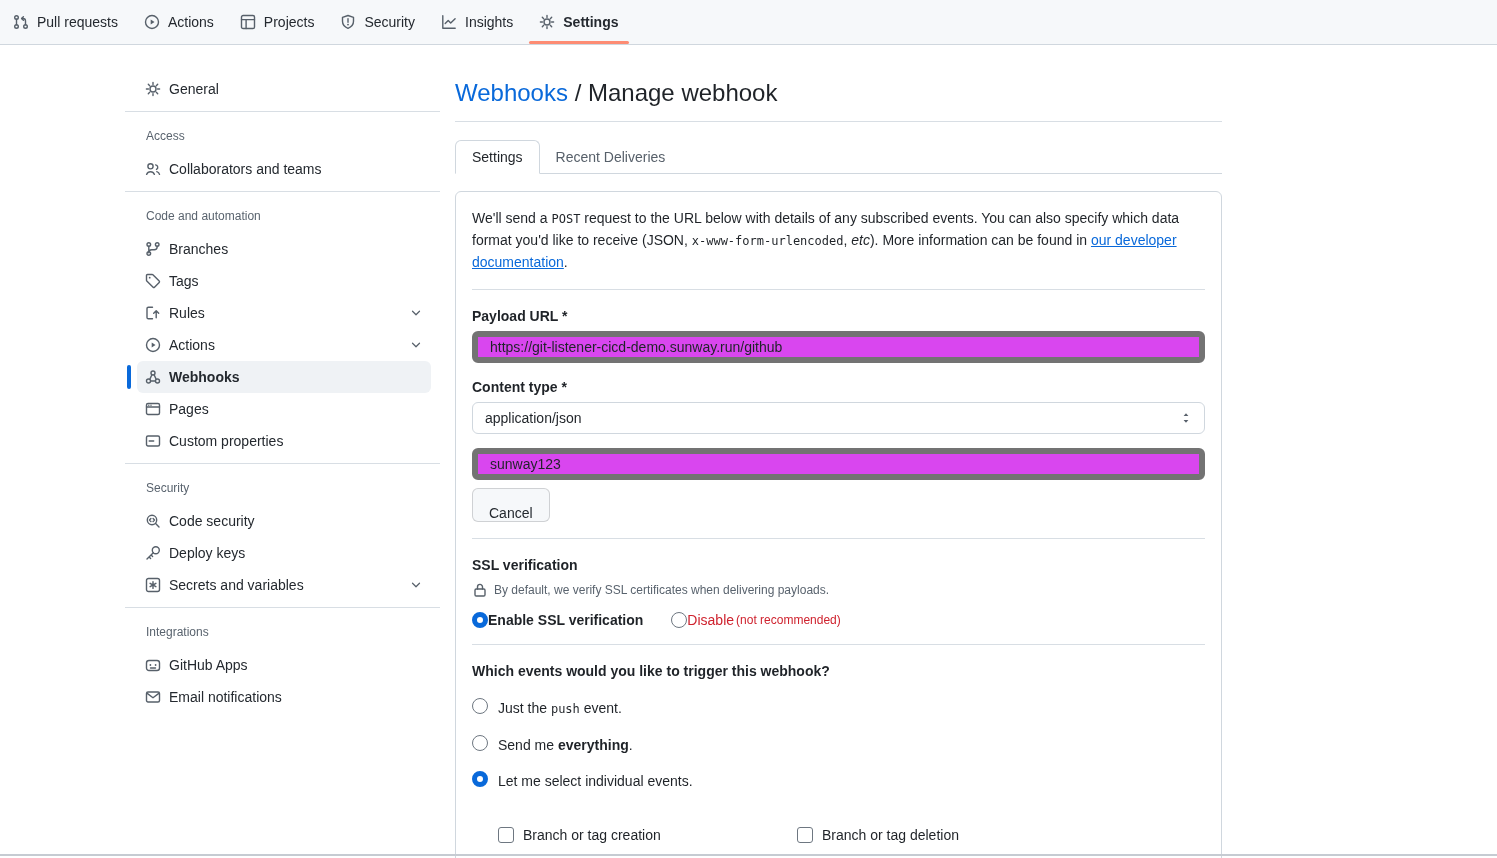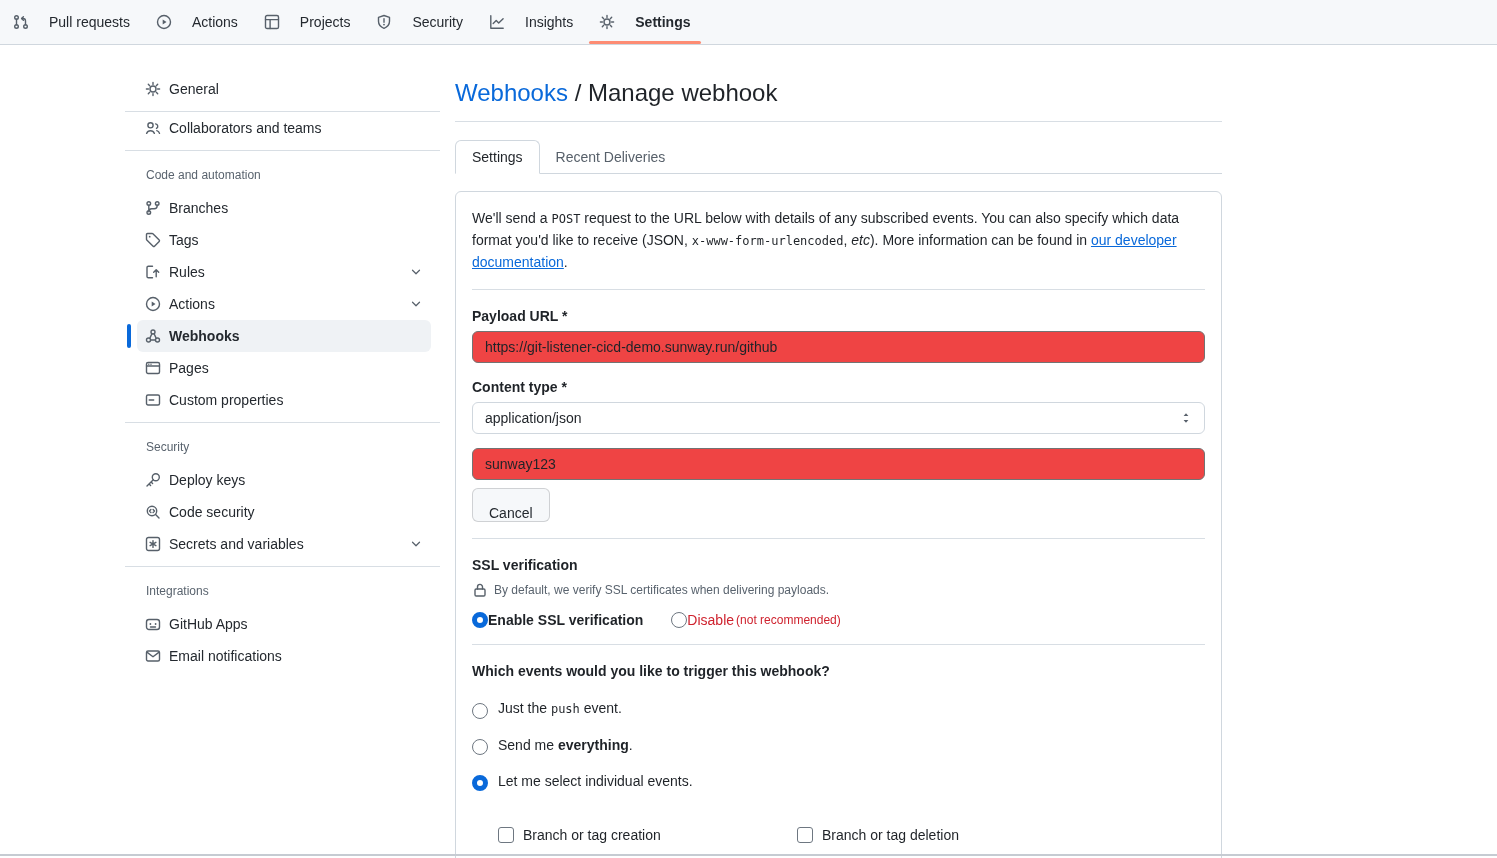--- a/index.html
+++ b/index.html
@@ -2,21 +2,21 @@
 <html><head>
 <meta charset="utf-8">
 <style>
   * { margin:0; padding:0; box-sizing:border-box; }
   html,body { width:1497px; height:858px; overflow:hidden; background:#fff;
     font-family:"Liberation Sans", sans-serif; color:#1f2328; font-size:14px; }
 
   
   .repo-nav { position:absolute; left:0; top:0; width:1497px; height:45px;
     background:#f6f8fa; border-bottom:1px solid #d0d7de; display:flex; align-items:stretch; }
-  .nav-item { position:relative; display:flex; align-items:center; gap:20px;
+  .nav-item { position:relative; display:flex; align-items:center; gap:8px;
     padding:0 13px; height:44px; color:#24292f; text-decoration:none; cursor:pointer; }
   .nav-item svg { flex:none; }
   .nav-item.active .nav-label { font-weight:700; }
   .nav-underline { position:absolute; left:3px; right:3px; bottom:0; height:3px;
     border-radius:3px; background:#fd8c73; }
 
   .oct { stroke:#57606a; stroke-width:1.4; fill:none; stroke-linecap:round; stroke-linejoin:round; }
   .oct .fill { fill:#57606a; stroke:none; }
 
   
@@ -52,21 +52,21 @@
   .intro { line-height:21px; color:#1f2328; }
   .intro code, code.inline { font-family:"DejaVu Sans Mono","Liberation Mono",monospace; font-size:12px; }
   .intro .etc { font-style:italic; }
   .intro a { color:#0969da; text-decoration:underline; cursor:pointer; }
   .inner-hr { border:0; border-top:1px solid #d8dee4; margin:16px 0; }
 
   .field { margin-top:14px; }
   .field-label { font-weight:600; line-height:21px; }
   .text-input { display:block; width:100%; height:32px; margin-top:4px; padding:0 12px;
     font-family:"Liberation Sans", sans-serif; font-size:14px; color:#1f2328;
-    background:#ef4444; border:1px solid #737373; border-radius:6px; outline:none; }
+    background:#d946ef; border:6px solid #737373; border-radius:6px; outline:none; }
   .select { display:flex; align-items:center; justify-content:space-between;
     width:100%; height:32px; margin-top:4px; padding:0 10px 0 12px;
     background:#fff; border:1px solid #d0d7de; border-radius:6px; cursor:pointer; }
   .select svg { flex:none; }
 
   .btn { margin-top:8px; height:30px; padding:16px 16px; font-family:"Liberation Sans",sans-serif;
     font-size:14px; font-weight:500; color:#24292f; background:#f6f8fa;
     border:1px solid rgba(31,35,40,0.18); border-radius:6px; cursor:pointer; }
 
   .section-heading { font-weight:600; line-height:21px; }
@@ -75,21 +75,21 @@
 
   .radio-row { display:flex; align-items:center; gap:28px; margin-top:14px; }
   .radio-group { display:flex; align-items:center; gap:0; }
   .radio { width:16px; height:16px; border-radius:50%; border:1px solid #6e7781;
     background:#fff; flex:none; cursor:pointer; }
   .radio.checked { border:5px solid #0969da; }
   .bold { font-weight:600; }
   .danger { color:#cf222e; }
   .danger-note { color:#cf222e; font-size:12px; margin-left:2px; }
 
-  .event-option { display:flex; align-items:flex-end; gap:10px; margin-top:16px; line-height:20px; }
+  .event-option { display:flex; align-items:flex-start; gap:10px; margin-top:16px; line-height:20px; }
   .checkbox-grid { display:grid; grid-template-columns:299px auto; margin:36px 0 0 26px; }
   .checkbox-item { display:flex; align-items:center; gap:9px; }
   .checkbox { width:16px; height:16px; border:1px solid #6e7781; border-radius:3px;
     background:#fff; flex:none; cursor:pointer; }
 
   .bottom-line { position:absolute; left:0; top:854px; width:1497px; height:2px; background:#c6cbd2; }
 </style>
 </head>
 <body>
 
@@ -147,20 +147,21 @@
 
   <a class="sb-item">
     <svg class="oct" width="16" height="16" viewBox="0 0 16 16">
       <circle cx="8" cy="8" r="3"></circle>
       <path d="M8 1.4v2M8 12.6v2M1.4 8h2M12.6 8h2M3.3 3.3l1.4 1.4M11.3 11.3l1.4 1.4M12.7 3.3l-1.4 1.4M4.7 11.3l-1.4 1.4"></path>
     </svg>
     <span class="sb-label">General</span>
   </a>
 
   <hr class="sb-divider">
+  <div class="sb-header">Access</div>
   <a class="sb-item">
     <svg class="oct" width="16" height="16" viewBox="0 0 16 16">
       <circle cx="5.5" cy="5.3" r="2.6"></circle>
         <path d="M1.6 13.4a4.2 4.2 0 0 1 7.8 0"></path>
       <path d="M10.6 3.9a2.4 2.4 0 0 1 .9 4.5M11.8 10.6a4 4 0 0 1 2.7 2.8"></path>
     </svg>
     <span class="sb-label">Collaborators and teams</span>
   </a>
 
   <hr class="sb-divider">
@@ -225,32 +226,32 @@
       <rect x="1.5" y="3" width="13" height="10" rx="1.5"></rect>
         <path d="M4.2 8h4.5"></path>
     </svg>
     <span class="sb-label">Custom properties</span>
   </a>
 
   <hr class="sb-divider">
   <div class="sb-header">Security</div>
   <a class="sb-item">
     <svg class="oct" width="16" height="16" viewBox="0 0 16 16">
-      <circle cx="10.8" cy="5.2" r="3.5"></circle>
-        <path d="M8.3 7.8 2 14M4.1 11.9l1.5 1.5M6.1 9.9l1.5 1.5"></path>
-    </svg>
-    <span class="sb-label">Deploy keys</span>
-  </a>
-  <a class="sb-item">
-    <svg class="oct" width="16" height="16" viewBox="0 0 16 16">
       <circle cx="7" cy="7" r="4.7"></circle>
         <path d="M10.6 10.6 14 14"></path>
       <path d="M5.9 5.6 4.5 7l1.4 1.4M8.1 5.6 9.5 7 8.1 8.4"></path>
     </svg>
     <span class="sb-label">Code security</span>
+  </a>
+  <a class="sb-item">
+    <svg class="oct" width="16" height="16" viewBox="0 0 16 16">
+      <circle cx="10.8" cy="5.2" r="3.5"></circle>
+        <path d="M8.3 7.8 2 14M4.1 11.9l1.5 1.5M6.1 9.9l1.5 1.5"></path>
+    </svg>
+    <span class="sb-label">Deploy keys</span>
   </a>
   <a class="sb-item">
     <svg class="oct" width="16" height="16" viewBox="0 0 16 16">
       <rect x="1.5" y="1.5" width="13" height="13" rx="2"></rect>
       <path d="M8 4.6v6.8M5.1 6.3l5.8 3.4M10.9 6.3 5.1 9.7"></path>
     </svg>
     <span class="sb-label">Secrets and variables</span>
     <svg class="oct" width="14" height="14" viewBox="0 0 16 16">
         <path d="m4 6 4 4 4-4"></path>
       </svg>

